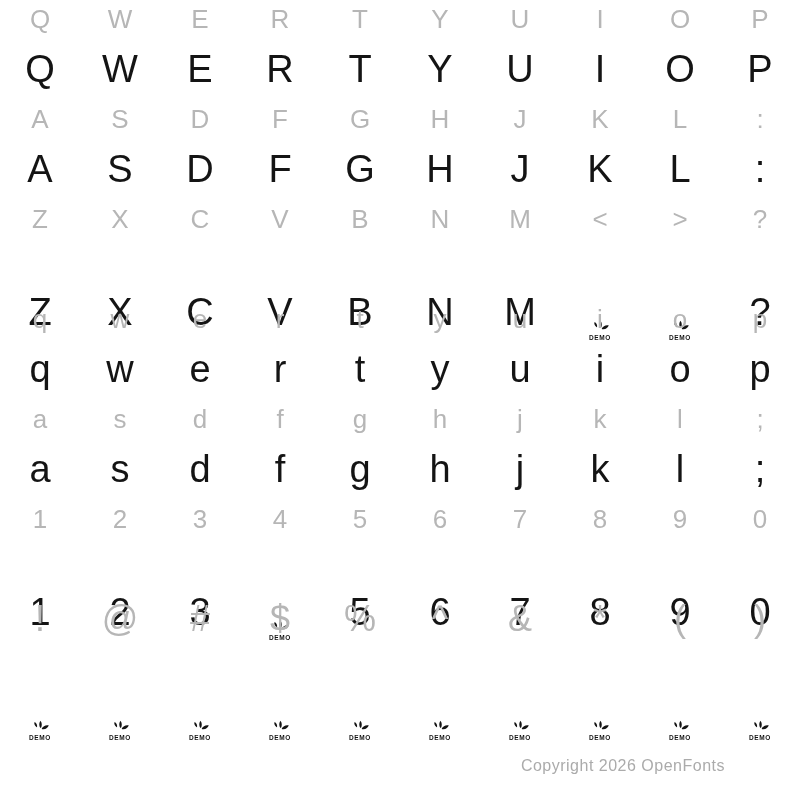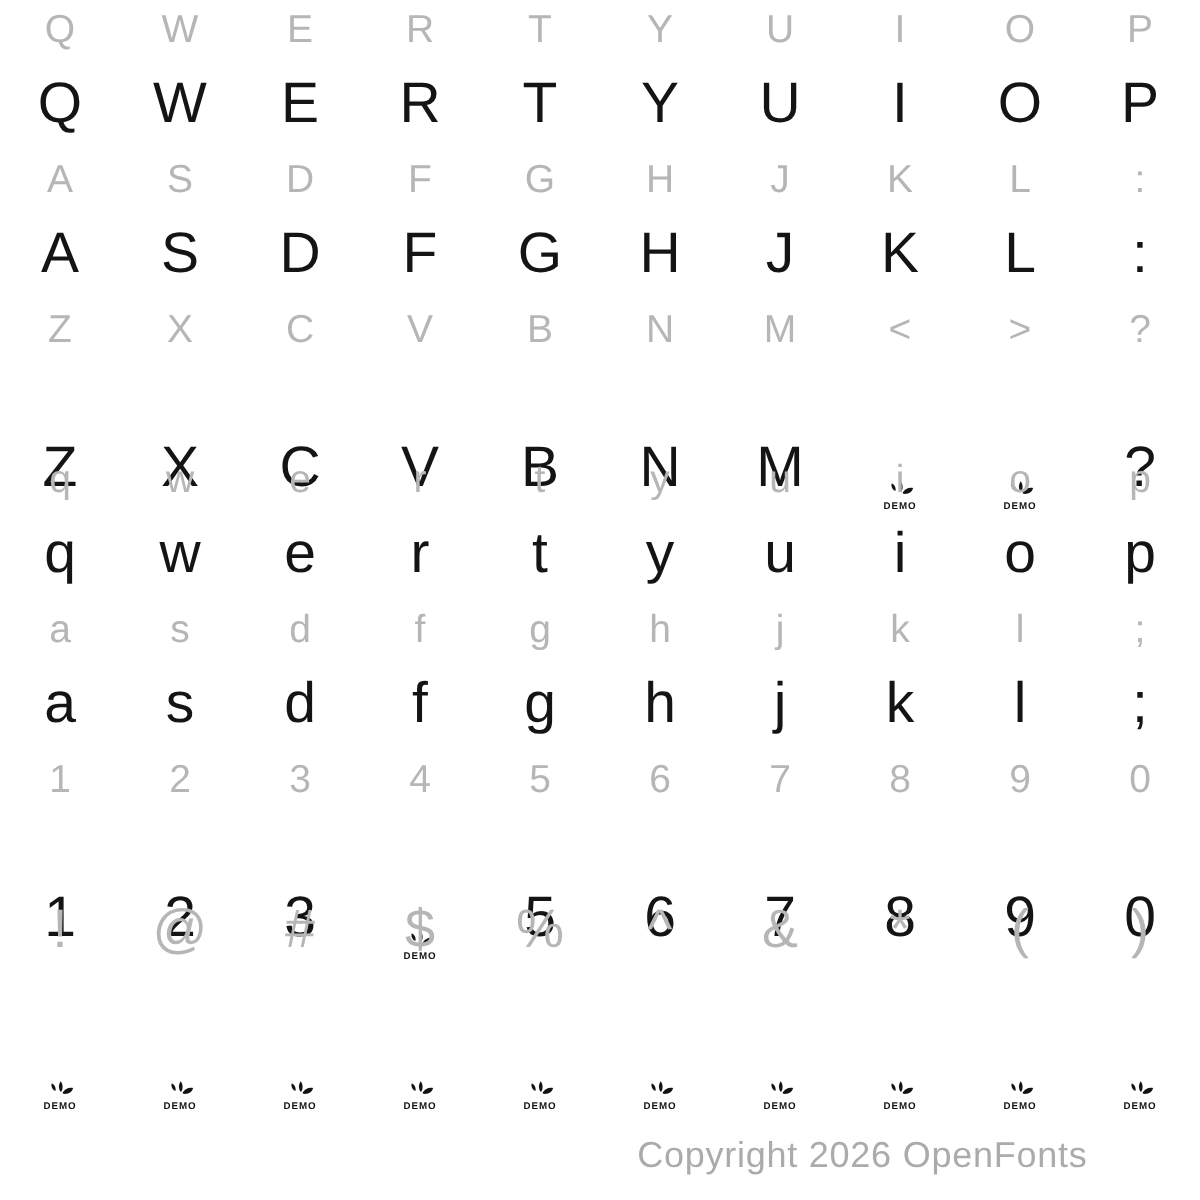--- a/index.html
+++ b/index.html
@@ -60,21 +60,21 @@
     font-weight: bold;
     letter-spacing: 0.6px;
     margin-top: 1px;
     color: var(--glyph-color, #141414);
     font-family: "Liberation Sans", sans-serif;
   }
   .copyright {
     position: absolute;
     top: 757px;
     right: 75px;
-    font-size: 24px;
+    font-size: 16px;
     letter-spacing: 0.5px;
     color: var(--copyright-color, #ababab);
     text-align: center;
   }
 </style>
 </head>
 <body style="background: rgb(255, 255, 255);">
 
 <div class="sheet" id="sheet">
     <div class="row row-preview">

